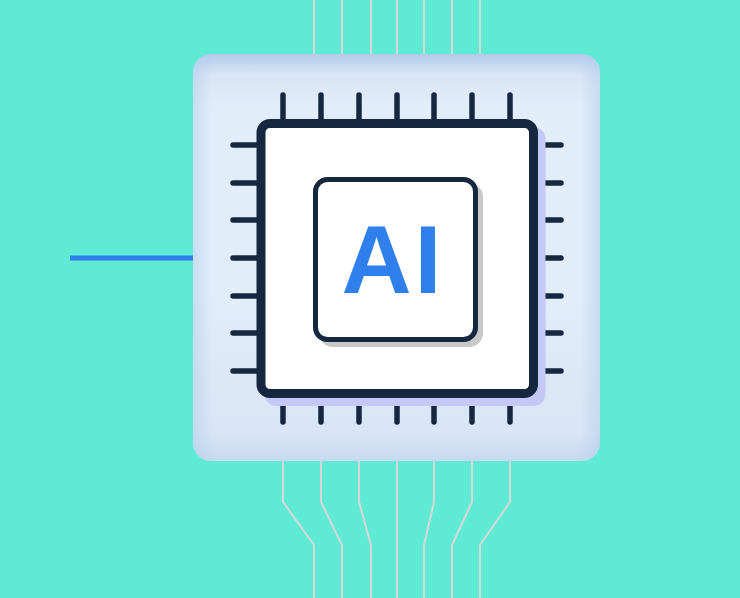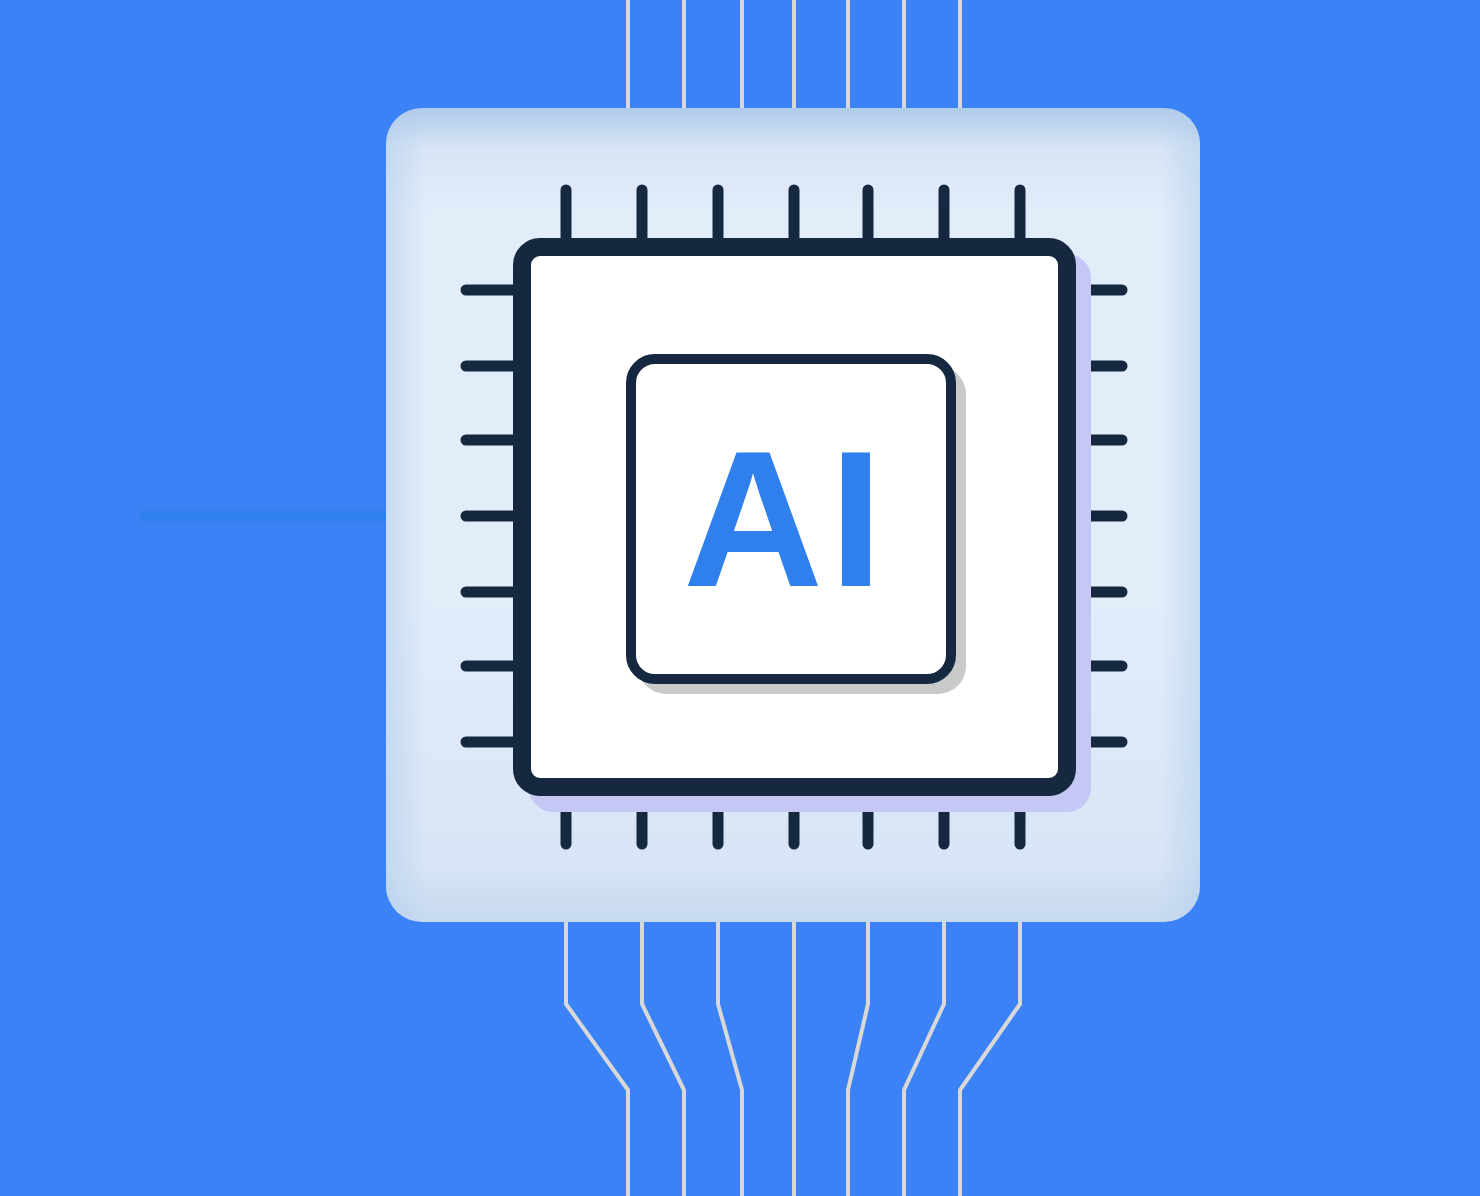--- a/index.html
+++ b/index.html
@@ -1,18 +1,18 @@
 <!DOCTYPE html>
 <html><head>
 <meta charset="utf-8">
 <style>
   html, body { margin: 0; padding: 0; background: #ffffff; }
   .stage {
     width: 740px; height: 598px;
-    position: relative; overflow: hidden; background: #3b82f6;
+    position: relative; overflow: hidden; background: #5eead4;
     font-family: "Liberation Sans", sans-serif;
     text-align: center;
   }
   svg { display: block; }
   .traces { fill: none; stroke-width: 2; }
   .pins   { stroke-width: 5.5; stroke-linecap: round; }
   .wire   { stroke-width: 5; stroke-linecap: butt; }
   .die    { stroke-width: 9; }
   .label-square { stroke-width: 5; }
   .ai-text {

